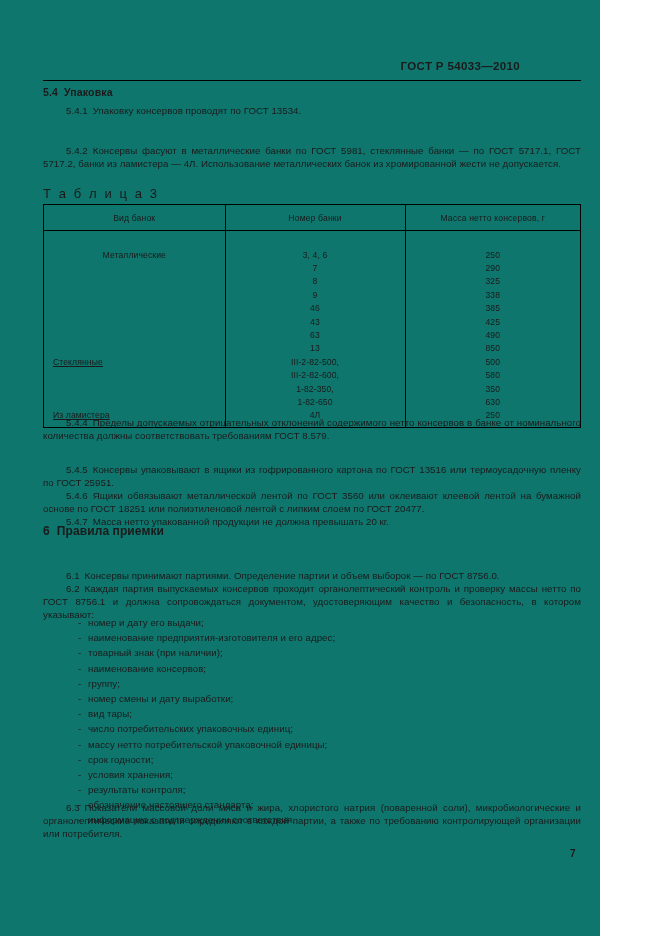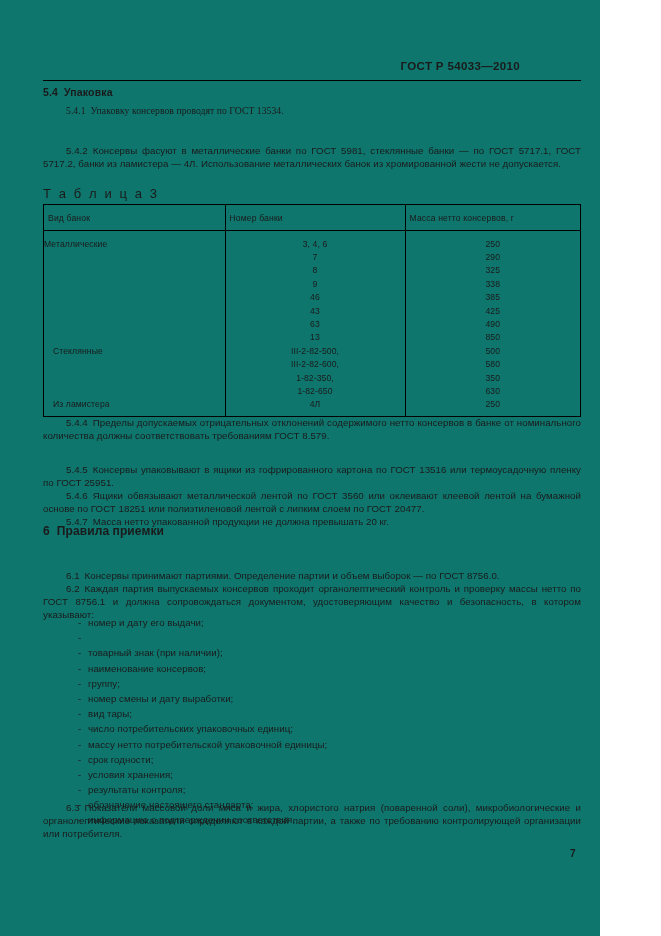--- a/index.html
+++ b/index.html
@@ -97,42 +97,42 @@
     border-collapse: collapse;
     table-layout: fixed;
     font-size: 8.6px;
   }
   table.t3 col.c1 { width: 181px; }
   table.t3 col.c2 { width: 180px; }
   table.t3 col.c3 { width: 175px; }
 
   table.t3 thead th {
     font-weight: normal;
-    text-align: left;
+    text-align: center;
     padding: 8px 4px 7px;
     border-bottom: 1.6px solid #000000;
     border-right: 1px solid #000000;
     letter-spacing: 0.15px;
   }
   table.t3 thead th:last-child { border-right: none; }
 
   table.t3 tbody td {
     padding: 0;
     height: 13.4px;
     border-right: 1px solid #000000;
     vertical-align: middle;
     letter-spacing: 0.1px;
   }
   table.t3 tbody td:last-child { border-right: none; }
 
-  table.t3 tbody tr:first-child td { padding-top: 6px; }
+  table.t3 tbody tr:first-child td { padding-top: 17px; text-align: center; }
   table.t3 tbody tr:last-child  td { padding-bottom: 5px; }
 
   td.kind  { text-align: left; padding-left: 22px; }
-  td.kind.flush { padding-left: 9px; }
+  td.kind.flush { padding-left: 9px; text-decoration: underline; }
   td.num   { text-align: center; }
   td.mass  { text-align: center; }
 
   
   ul.dash {
     margin: 0;
     padding: 0;
     list-style: none;
     font-size: 9.7px;
   }
@@ -166,21 +166,21 @@
 
   <div class="running-head">ГОСТ Р 54033—2010</div>
   <div class="head-rule"></div>
 
   <div class="col" style="top:86px;">
     <h2 class="sect">
       <span class="num">5.4</span><span>Упаковка</span>
     </h2>
   </div>
 
-  <div class="col" style="top:104px;font-family:Liberation Serif, serif;">
+  <div class="col" style="top:104px;">
     <p class="para"><span class="cl">5.4.1</span><span>Упаковку консервов проводят по ГОСТ 13534.</span></p>
   </div>
 
   <div class="col" style="top:119px;margin-top:25px;">
     <p class="para"><span class="cl">5.4.2</span><span>Консервы фасуют в металлические банки по ГОСТ 5981, стеклянные банки — по ГОСТ 5717.1, ГОСТ 5717.2, банки из ламистера — 4Л. Использование металлических банок из хромированной жести не допускается.</span></p>
   </div>
 
 
   <div class="tbl-caption" style="top:186px;">Т а б л и ц а  3</div>
 
@@ -294,21 +294,21 @@
     <p class="para last"><span class="cl">6.1</span><span>Консервы принимают партиями. Определение партии и объем выборок — по ГОСТ 8756.0.</span></p>
   </div>
 
   <div class="col" style="top:582px;">
     <p class="para"><span class="cl">6.2</span><span>Каждая партия выпускаемых консервов проходит органолептический контроль и проверку массы нетто по ГОСТ 8756.1 и должна сопровождаться документом, удостоверяющим качество и безопасность, в котором указывают:</span></p>
   </div>
 
   <div class="col" style="top:615px;">
     <ul class="dash">
         <li><span class="dash-mark">-</span><span>номер и дату его выдачи;</span></li>
-        <li><span class="dash-mark">-</span></li>
+        <li><span class="dash-mark">-</span><span>наименование предприятия-изготовителя и его адрес;</span></li>
         <li><span class="dash-mark">-</span><span>товарный знак (при наличии);</span></li>
         <li><span class="dash-mark">-</span><span>наименование консервов;</span></li>
         <li><span class="dash-mark">-</span><span>группу;</span></li>
         <li><span class="dash-mark">-</span><span>номер смены и дату выработки;</span></li>
         <li><span class="dash-mark">-</span><span>вид тары;</span></li>
         <li><span class="dash-mark">-</span><span>число потребительских упаковочных единиц;</span></li>
         <li><span class="dash-mark">-</span><span>массу нетто потребительской упаковочной единицы;</span></li>
         <li><span class="dash-mark">-</span><span>срок годности;</span></li>
         <li><span class="dash-mark">-</span><span>условия хранения;</span></li>
         <li><span class="dash-mark">-</span><span>результаты контроля;</span></li>

